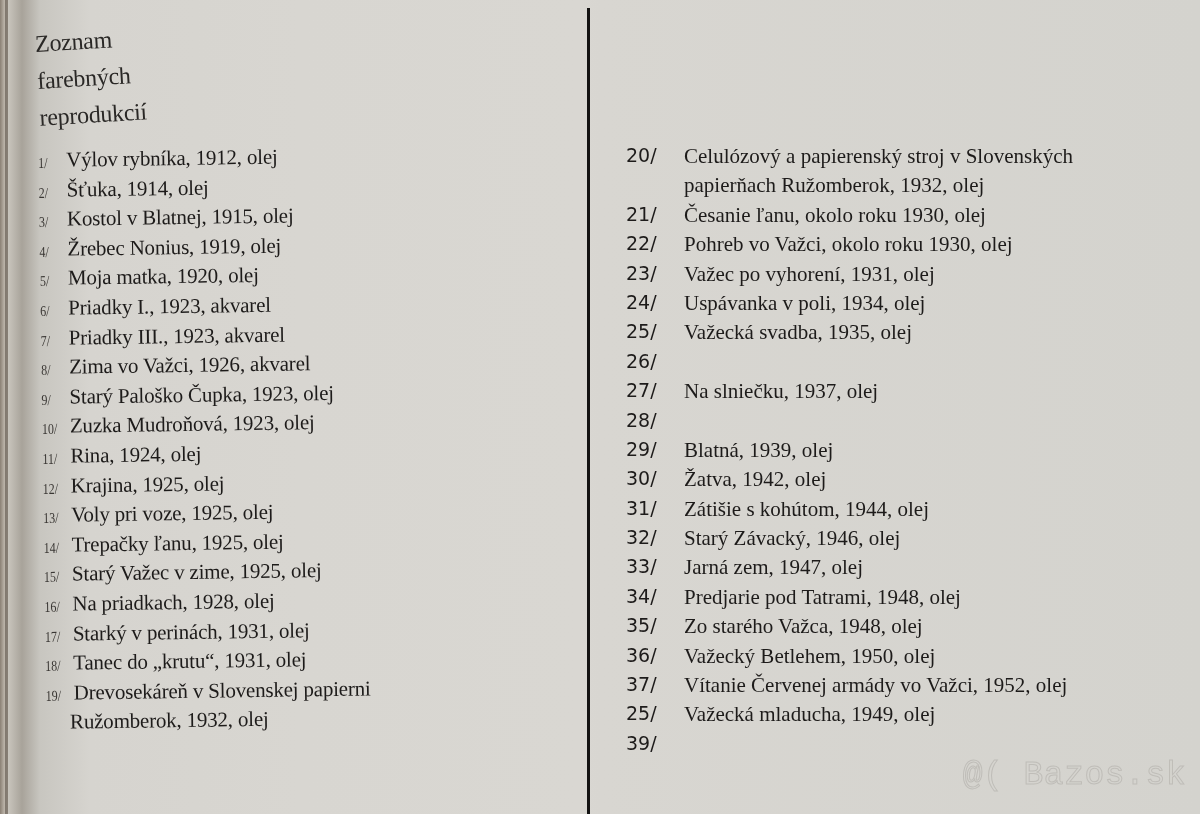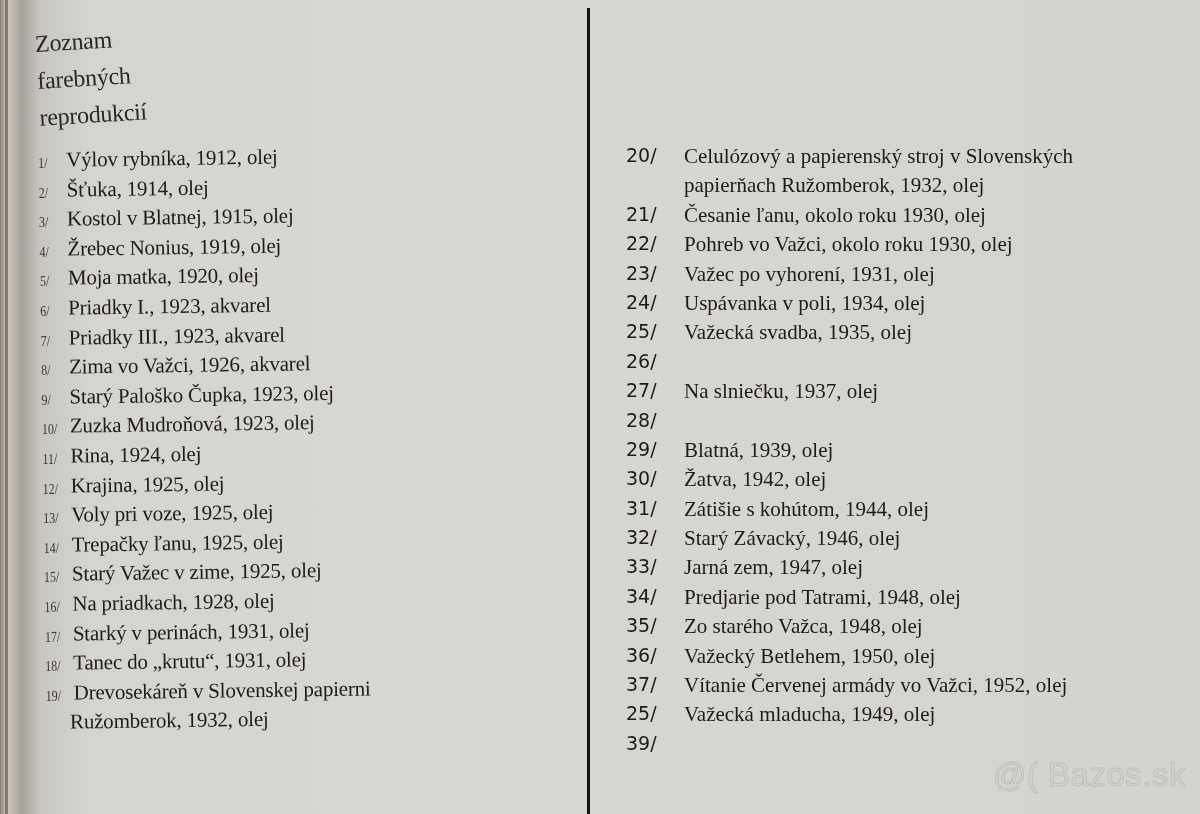--- a/index.html
+++ b/index.html
@@ -30,21 +30,21 @@
     position:absolute; left:587px; top:8px; width:3px; height:806px; background:#141312;
   }
   .right-list {
     position:absolute; left:626px; top:144px; width:560px;
     font-family: "Liberation Serif", "DejaVu Serif", serif;
   }
   .rrow { position:relative; height:29.4px; font-size:21px; white-space:nowrap; }
   .rrow .num { position:absolute; left:0; top:0; font-family:"DejaVu Sans","Liberation Sans",sans-serif; font-size:19px; color:#1d1b1a; }
   .rrow .txt { position:absolute; left:58px; top:0;text-align:right; }
   .watermark {
-    position:absolute; right:14px; bottom:20px; font-family:Liberation Sans, sans-serif;
+    position:absolute; right:14px; bottom:20px; font-family:Liberation Mono, monospace;
     font-size:33px; color:transparent; -webkit-text-stroke:1px #bfbdb8;
     letter-spacing:0.5px;
   }
 </style>
 </head>
 <body>
 
 <div class="spine"></div>
 
 <div class="title">

